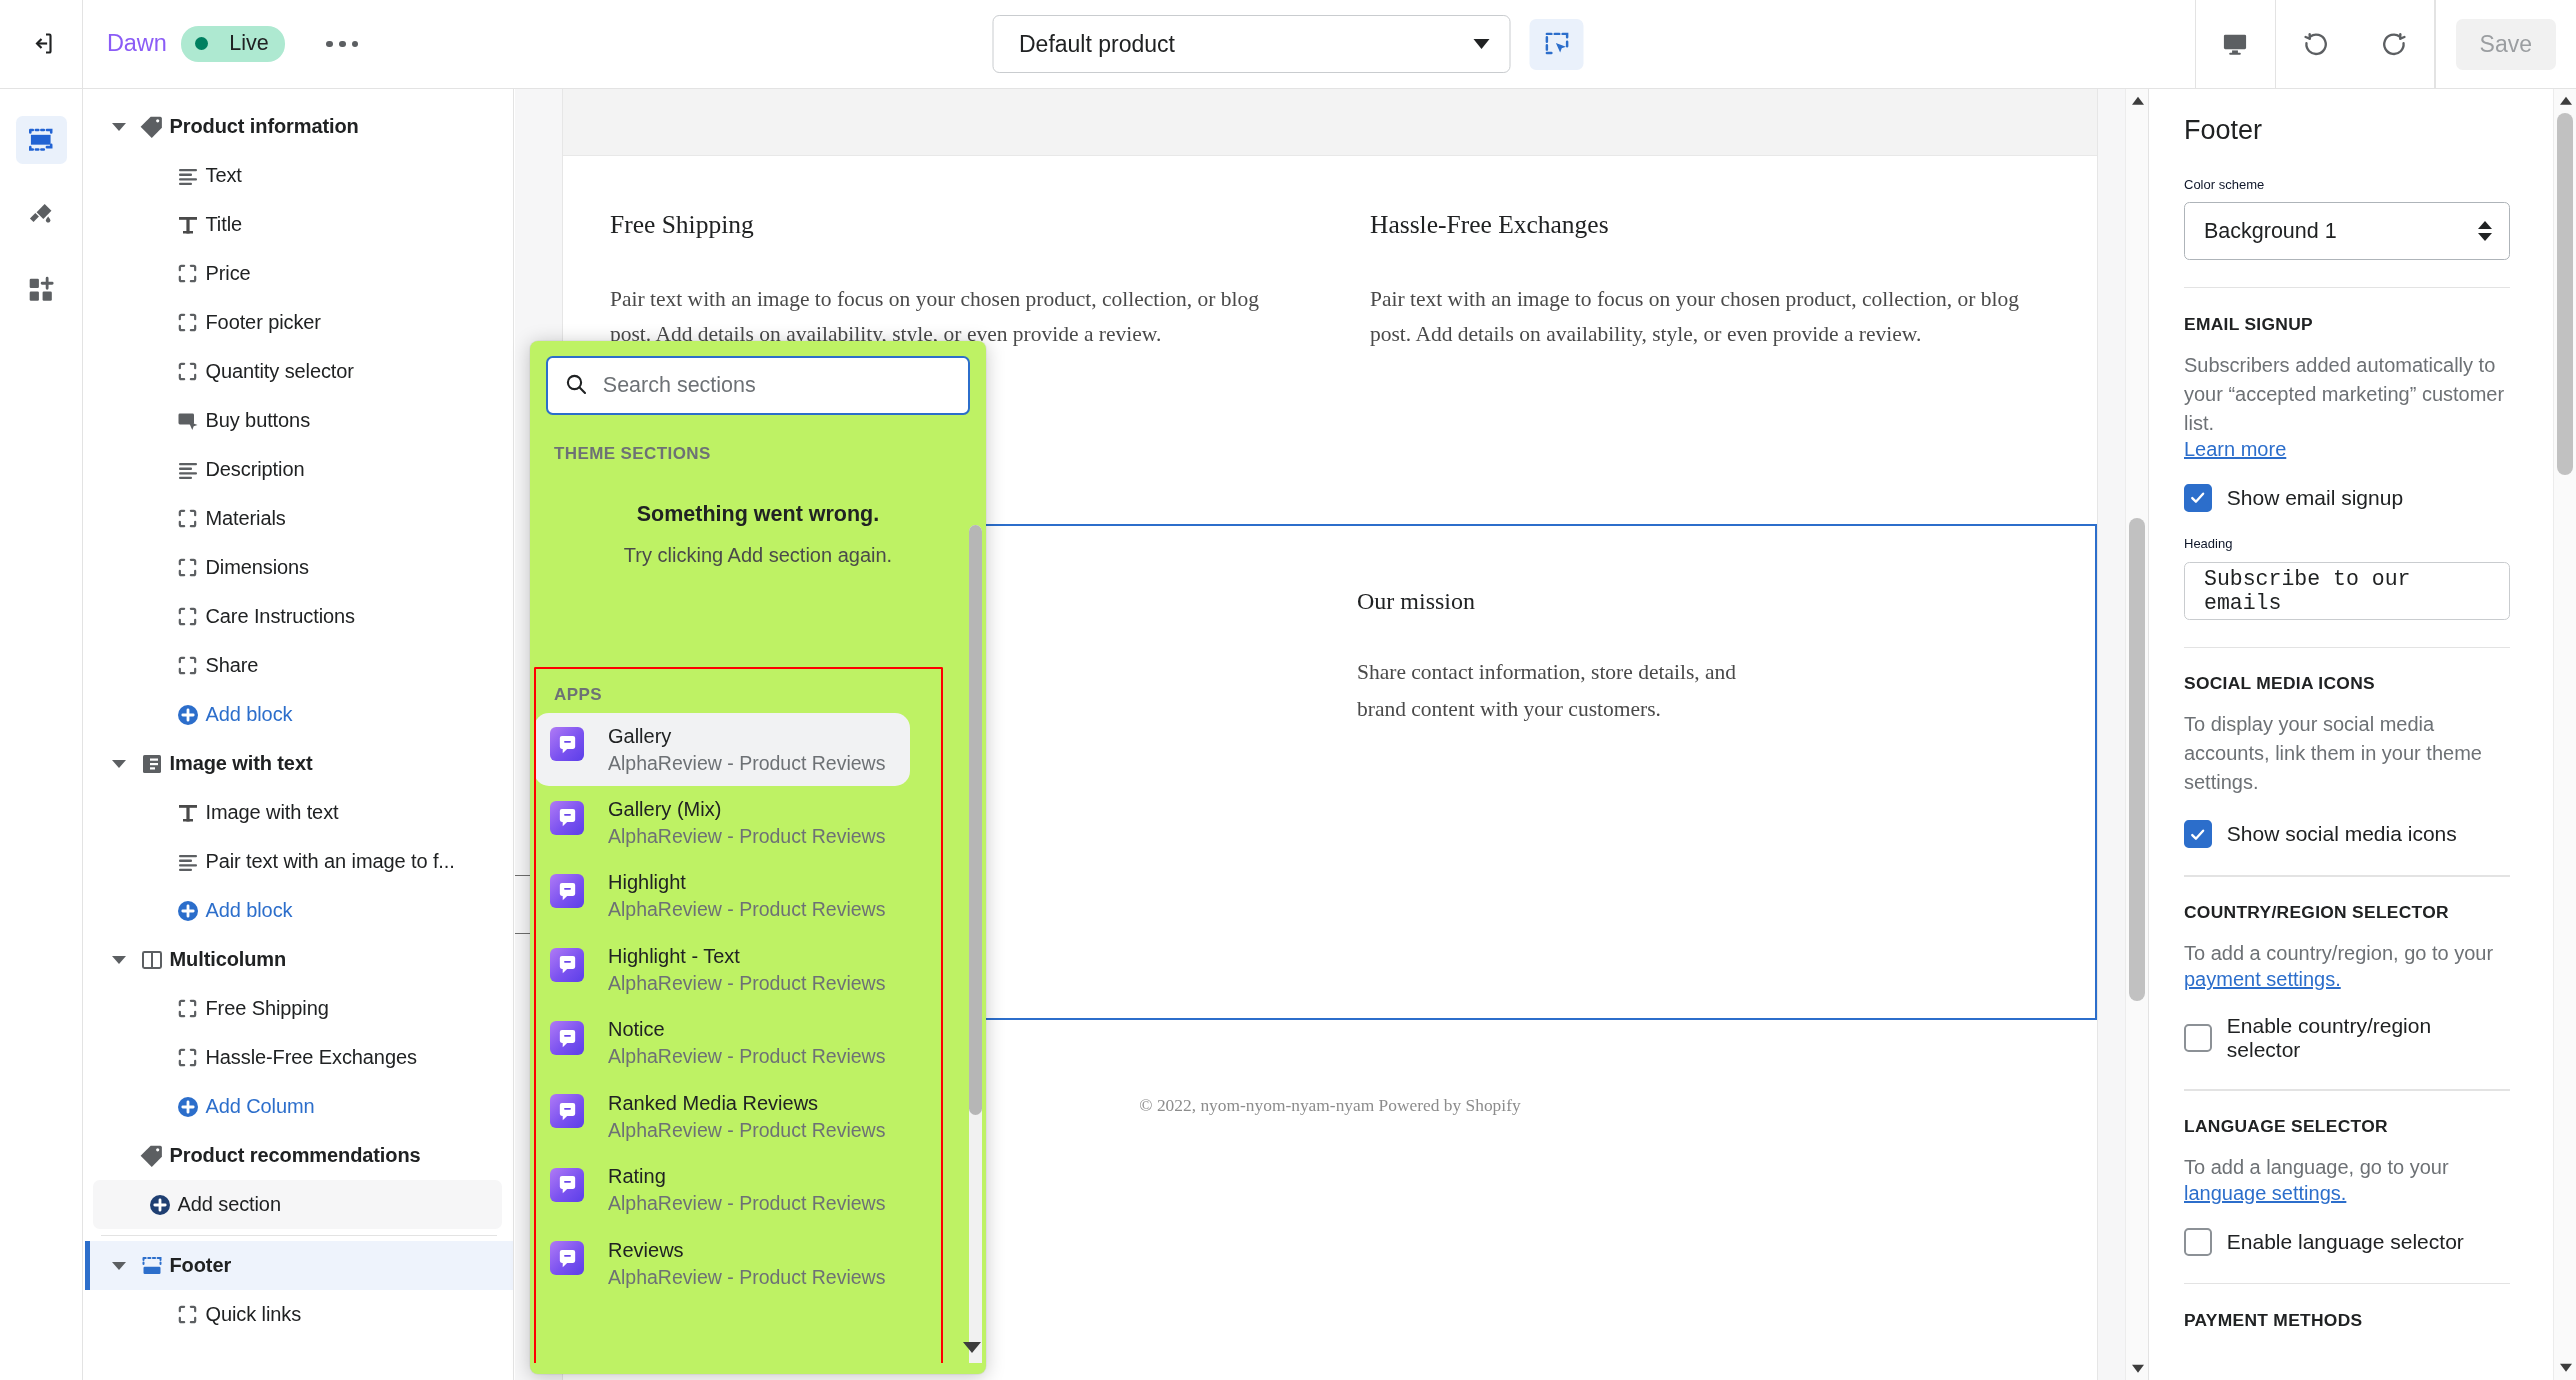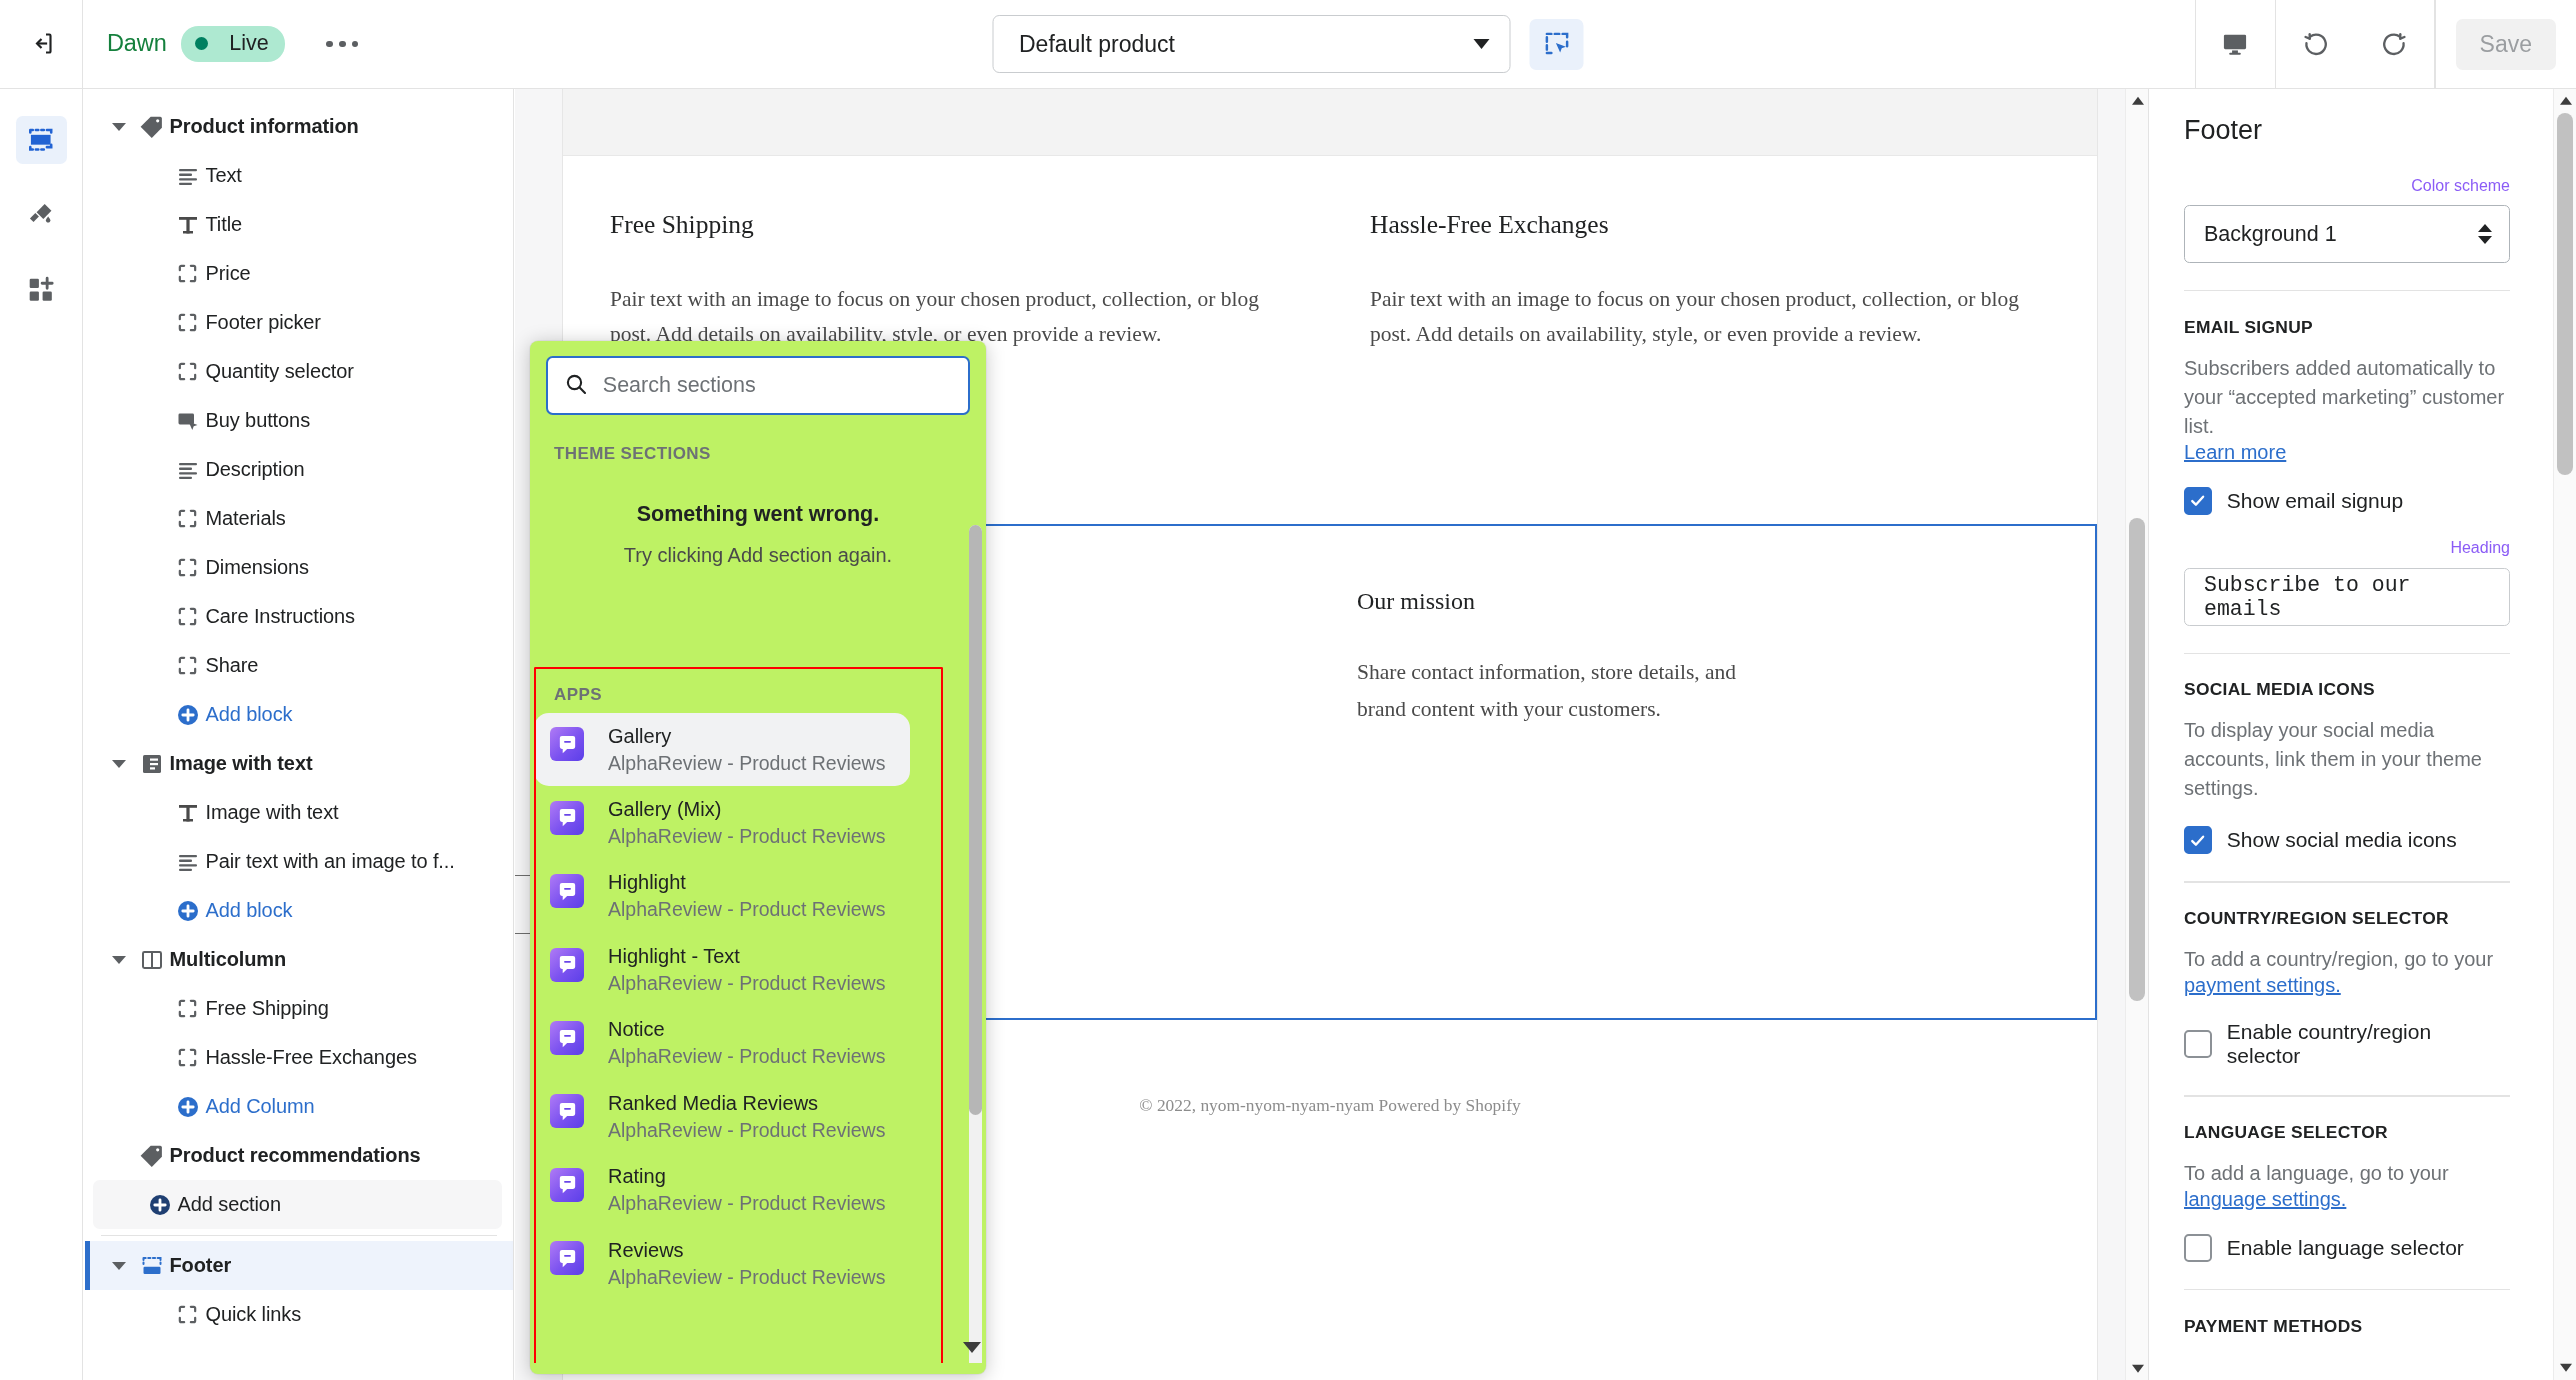--- a/index.html
+++ b/index.html
@@ -20,21 +20,21 @@
     border-bottom: 1.3px solid #e3e3e3;
     display: flex; align-items: center;
   }
   .tb-backbtn {
     width: 83px; height: 88px;
     display: flex; align-items: center; justify-content: center;
     border-right: 1.3px solid #e3e3e3;
     cursor: pointer;
   }
   .tb-left { display: flex; align-items: center; padding-left: 24px; gap: 14.8px; }
-  .theme-name { font-size: 23.5px; color: #15803d; letter-spacing: -0.1px; }
+  .theme-name { font-size: 23.5px; color: #8b5cf6; letter-spacing: -0.1px; }
   .live-badge {
     display: inline-flex; align-items: center; gap: 21px;
     background: #aee9d1; color: #202223;
     border-radius: 17.4px; padding: 4.7px 16px 5.4px 13.4px;
     font-size: 21.5px;
   }
   .live-dot { width: 13.4px; height: 13.4px; border-radius: 50%; background: #008060; display: inline-block; }
   .tb-dots {
     margin-left: 14.8px; display: flex; gap: 6px; align-items: center;
     padding: 10.7px 12px; cursor: pointer; border-radius: 5.4px;
@@ -283,21 +283,21 @@
   }
 
   
   .rightpanel {
     position: absolute; top: 89px; right: 0; width: 428px; height: 1291px;
     background: #ffffff; border-left: 1.3px solid #e3e3e3;
     padding: 0 0 0 0; overflow: hidden;
   }
   .rp-inner { padding: 25.5px 35px 0 35px; width: 396px; }
   .rp-title { font-size: 27px; color: #202223; margin-bottom: 31px; }
-  .rp-label { font-size: 16px; color: #8b5cf6; margin-bottom: 10.7px; text-align: right; }
+  .rp-label { font-size: 13px; color: #0f172a; margin-bottom: 10.7px; }
   .rp-select {
     height: 58px; border: 1.3px solid #aeb4b9; border-radius: 5.4px;
     display: flex; align-items: center; justify-content: space-between;
     padding: 0 17.4px 0 19px; background: #fff; cursor: pointer;
   }
   .rp-select span { font-size: 21.5px; color: #202223; }
   .stepper { display: flex; flex-direction: column; gap: 4px; align-items: center; }
   .stepper .up {
     width: 0; height: 0; border-left: 7.4px solid transparent; border-right: 7.4px solid transparent;
     border-bottom: 8.7px solid #202223;

